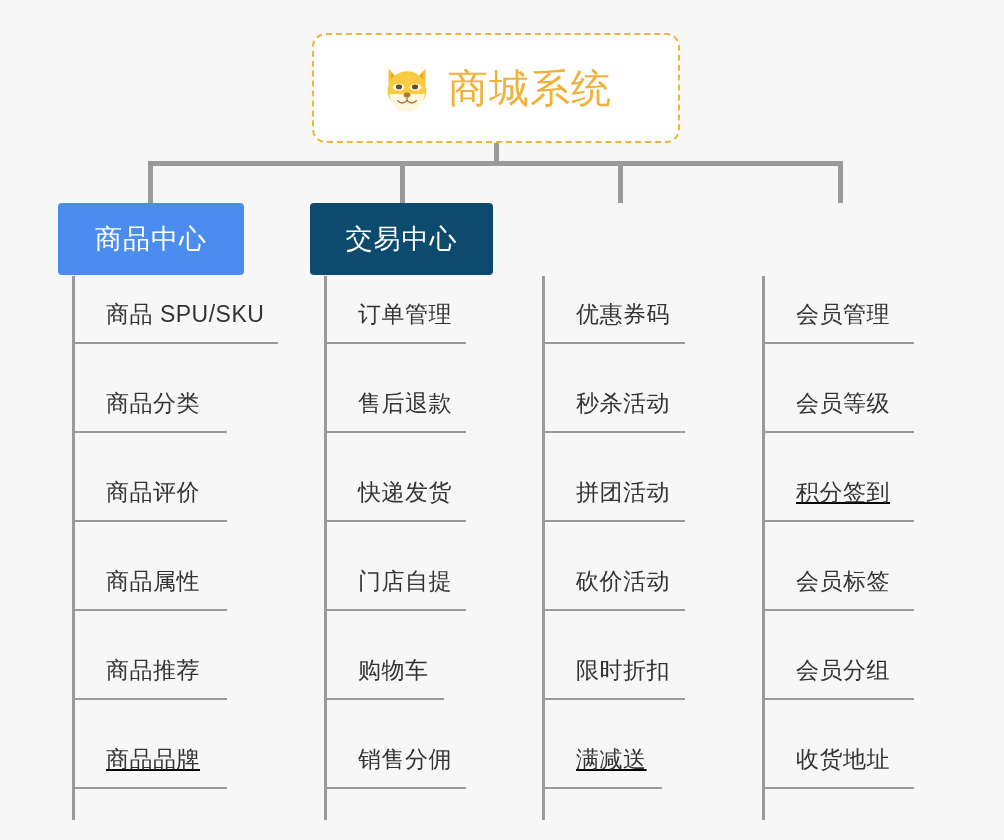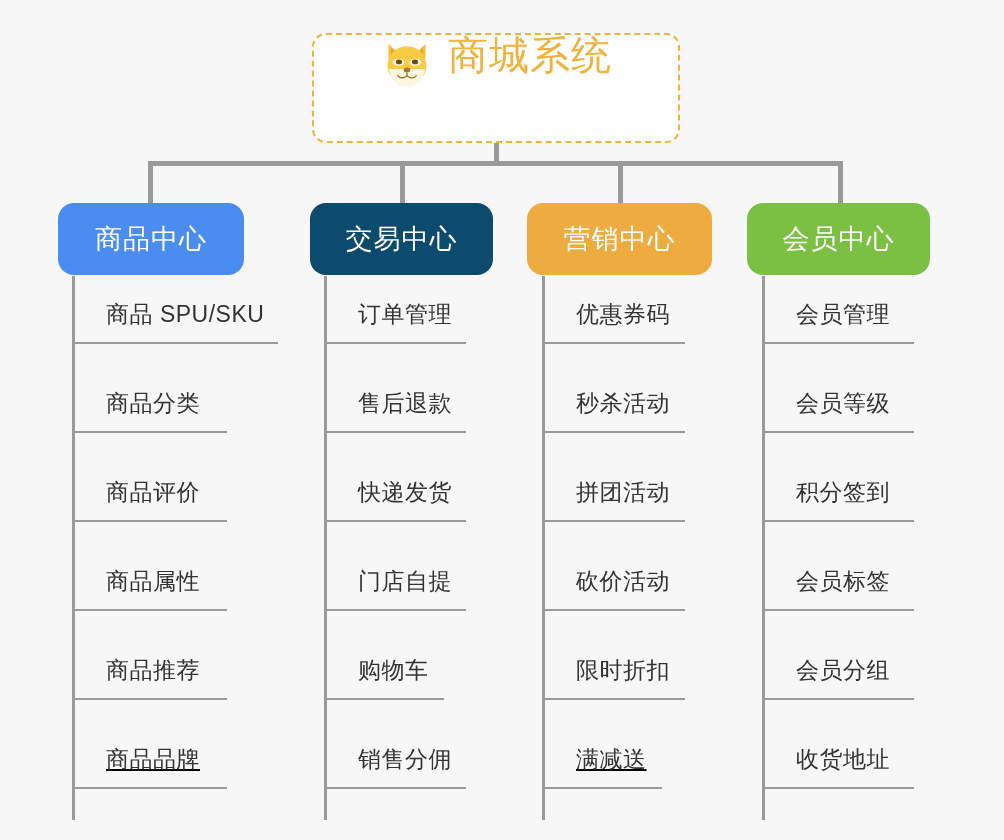--- a/index.html
+++ b/index.html
@@ -24,21 +24,21 @@
     position: absolute;
     left: 312px;
     top: 33px;
     width: 368px;
     height: 110px;
     box-sizing: border-box;
     background: #ffffff;
     border: 2px dashed #efb33c;
     border-radius: 14px;
     display: flex;
-    align-items: flex-start;
+    align-items: center;
     justify-content: center;
     gap: 14px;
   }
   .root-emoji {
     width: 54px;
     height: 54px;
     position: relative;
     flex: none;
     margin-top: 2px;
   }
@@ -56,21 +56,21 @@
     background: #9a9a9a;
   }
   .conn-v { width: 5px; }
   .conn-h { height: 5px; }
 
   
   .cat-box {
     position: absolute;
     box-sizing: border-box;
     height: 72px;
-    border-radius: 16px;
+    border-radius: 4px;
     display: flex;
     align-items: center;
     justify-content: center;
     color: #ffffff;
     font-size: 27px;
     letter-spacing: 1px;
     white-space: nowrap;
   }
 
   
@@ -138,26 +138,20 @@
   <div class="conn conn-v" style="left:400px; top:161px; height:42px;"></div>
   <div class="conn conn-v" style="left:618px; top:161px; height:42px;"></div>
   <div class="conn conn-v" style="left:838px; top:161px; height:42px;"></div>
 
   <div class="cat-box" id="cat0" style="left: 58px; top: 203px; width: 186px; background: rgb(74, 140, 240);">
     <span>商品中心</span>
   </div>
   <div class="cat-box" id="cat1" style="left: 310px; top: 203px; width: 183px; background: #0c4a6e;">
     <span>交易中心</span>
   </div>
-  <div class="cat-box" id="cat2" style="left: 527px; top: 203px; width: 185px; background: rgb(238, 171, 63);">
-    <span>营销中心</span>
-  </div>
-  <div class="cat-box" id="cat3" style="left: 747px; top: 203px; width: 183px; background: rgb(123, 192, 67);">
-    <span>会员中心</span>
-  </div>
 
   <div class="branch" style="left:72px;">
     <div class="branch-spine" style="height:544px;"></div>
     <div class="leaf" style="top:4px;   width:206px;">
         <span class="leaf-label">商品 SPU/SKU</span>
       </div>
     <div class="leaf" style="top:93px;  width:155px;text-align:right;">
         <span class="leaf-label">商品分类</span>
       </div>
     <div class="leaf" style="top:182px; width:155px;">
@@ -219,21 +213,21 @@
   </div>
 
   <div class="branch" style="left:762px;">
     <div class="branch-spine" style="height:544px;"></div>
     <div class="leaf" style="top:4px;   width:152px;">
         <span class="leaf-label">会员管理</span>
       </div>
     <div class="leaf" style="top:93px;  width:152px;">
         <span class="leaf-label">会员等级</span>
       </div>
-    <div class="leaf" style="top:182px; width:152px;">
+    <div class="leaf" style="top:182px; width:152px;text-decoration:underline;">
         <span class="leaf-label">积分签到</span>
       </div>
     <div class="leaf" style="top:271px; width:152px;">
         <span class="leaf-label">会员标签</span>
       </div>
     <div class="leaf" style="top:360px; width:152px;">
         <span class="leaf-label">会员分组</span>
       </div>
     <div class="leaf" style="top:449px; width:152px;">
         <span class="leaf-label">收货地址</span>

